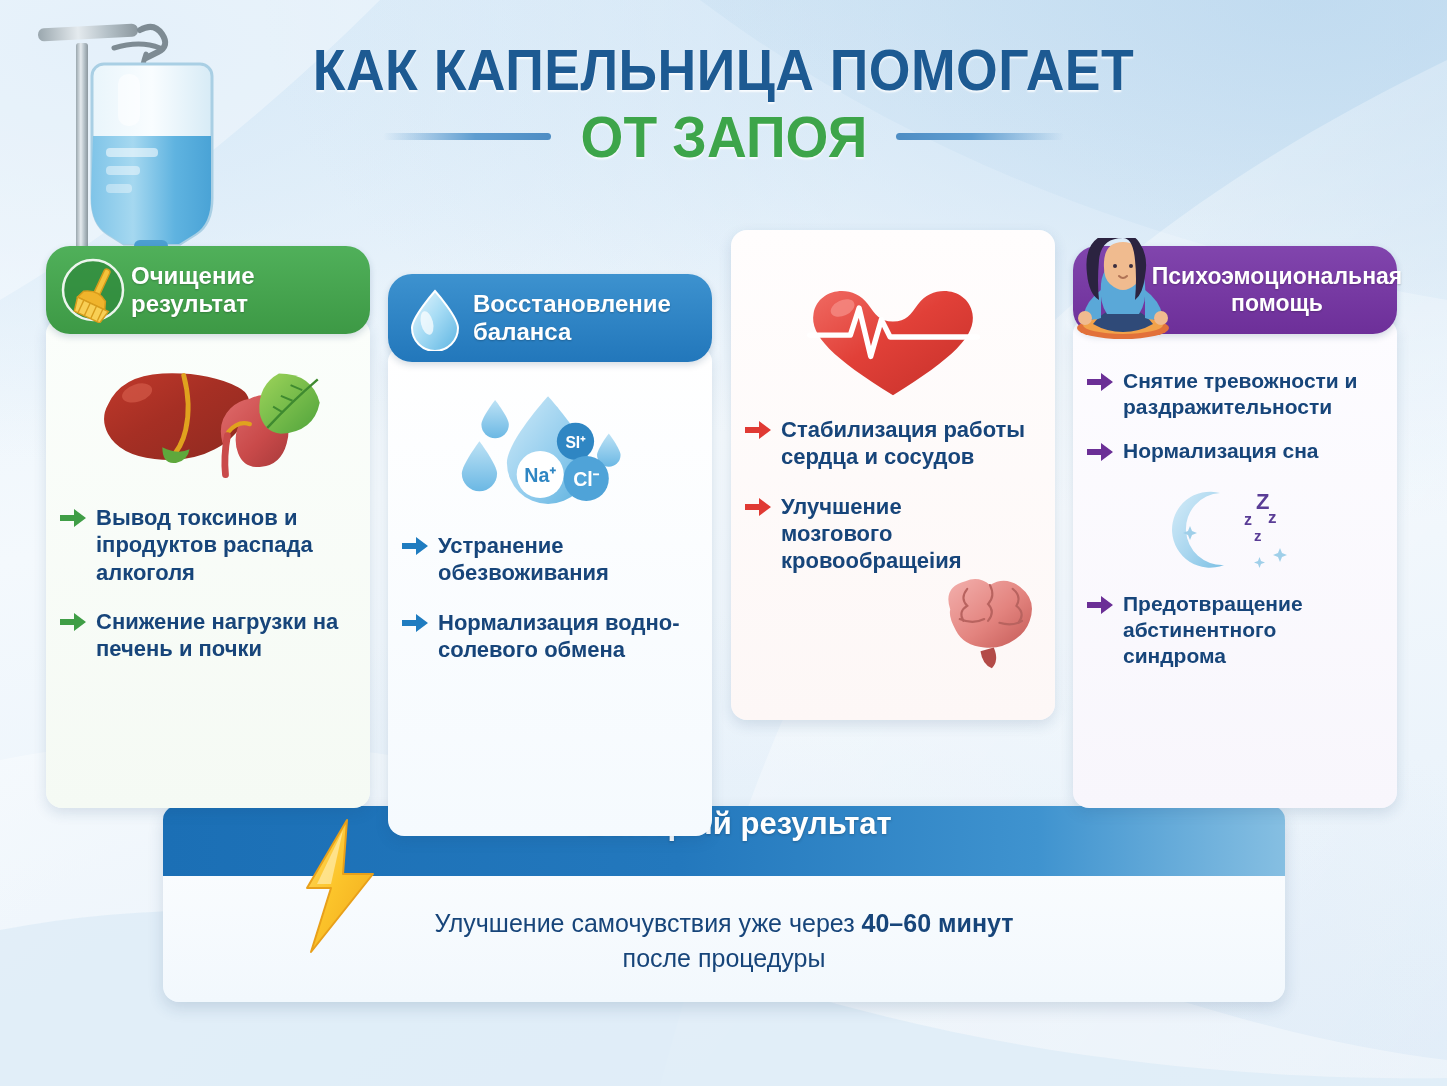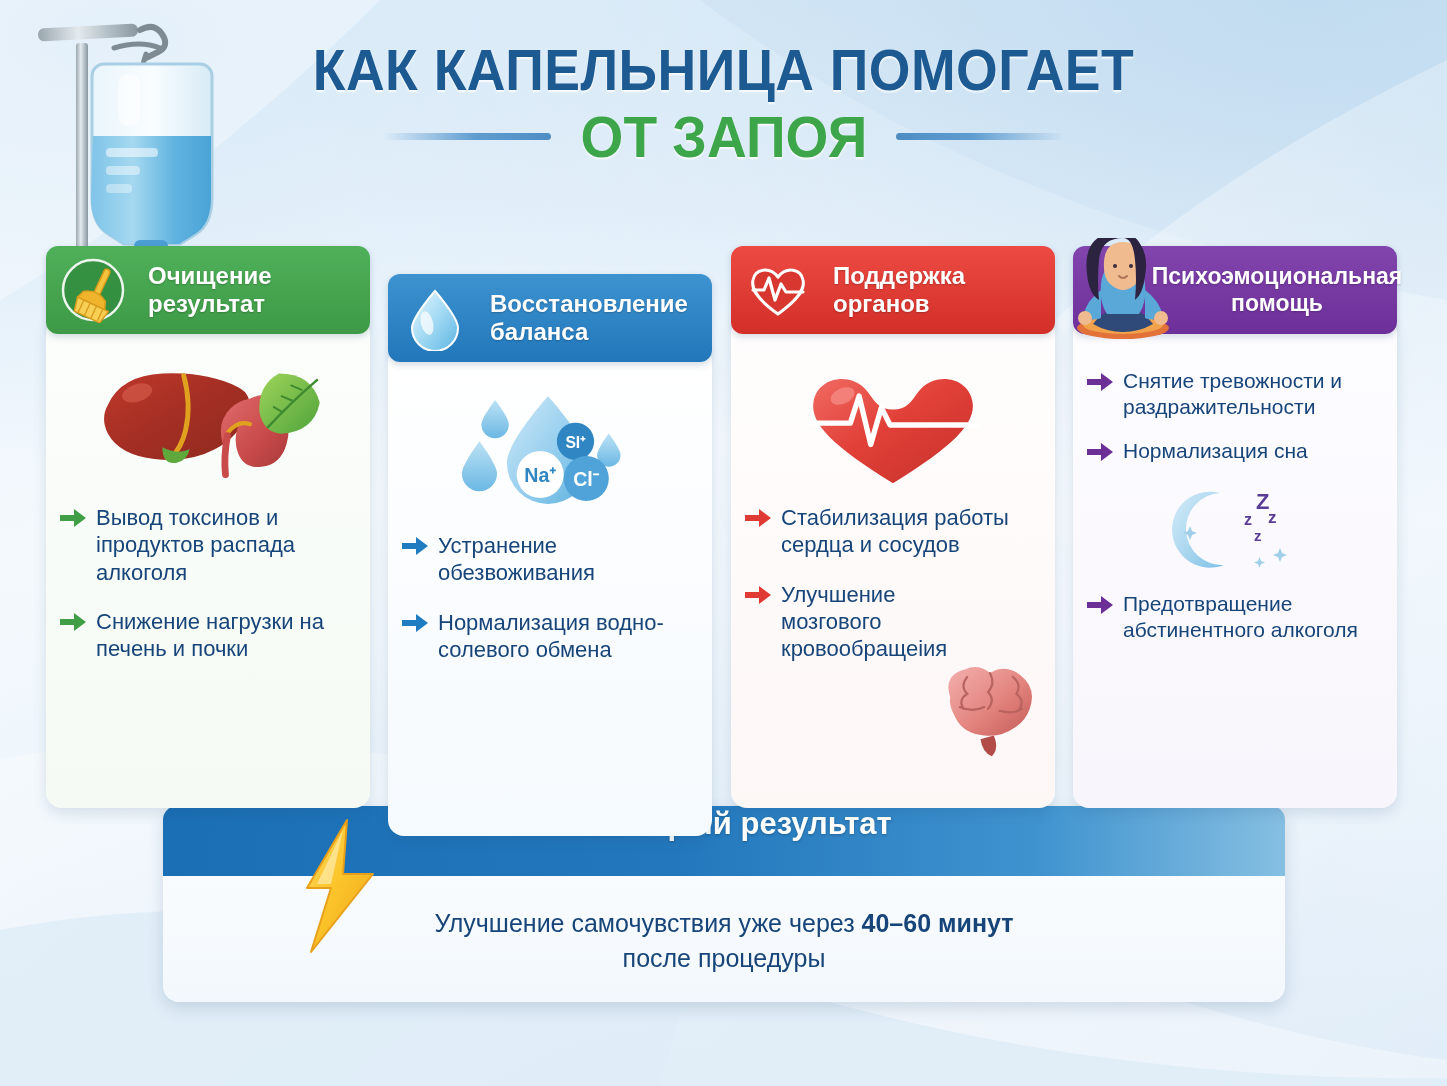--- a/index.html
+++ b/index.html
@@ -45,23 +45,23 @@
 
   
   .card{ position:absolute; top:246px; width:324px; }
   .card.c1{ left:46px; }
   .card.c2{ left:388px; }
   .card.c3{ left:731px; }
   .card.c4{ left:1073px; }
 
   .card-head{
     position:relative; z-index:3;
-    border-radius:12px;
+    border-radius:24px;
     min-height:88px;
-    display:flex; align-items:center; gap:22px;
+    display:flex; align-items:center; gap:5px;
     padding:8px 12px 8px 14px;
     box-shadow:0 3px 7px rgba(20,60,100,.18);
   }
   .card.c4 .card-head{ justify-content:center; padding-left:96px; }
   .card-head .hicon{ flex:0 0 auto; width:66px; height:66px; position:relative; }
   .card.c4 .card-head .hicon{ position:absolute; left:-4px; top:-8px; width:108px; height:104px; }
   .head-title{
     color:#ffffff; font-size:24px; font-weight:bold; line-height:1.17;
     text-shadow:0 1px 2px rgba(0,0,0,.22);
   }
@@ -81,21 +81,21 @@
   .card.c3 .card-body{ background:linear-gradient(180deg,#fffdfd 0%, #fdf7f6 100%); }
   .card.c4 .card-body{ background:linear-gradient(180deg,#fdfcff 0%, #f8f6fc 100%); }
 
   .illus{ display:flex; justify-content:center; align-items:center; height:140px; margin-bottom:8px; }
 
   .bullets{ display:flex; flex-direction:column; gap:22px; }
   .card.c4 .bullets{ gap:18px; padding-top:12px; }
   .bullet{ display:flex; gap:10px; align-items:flex-start; }
   .arrow{ flex:0 0 auto; margin-top:5px; }
   .btext{
-    color:#17457a; font-size:22px; line-height:1.24; font-weight:400;
+    color:#17457a; font-size:22px; line-height:1.24; font-weight:700;
   }
   .card.c4 .btext{ font-size:21px; }
 
   .moon-row{ display:flex; justify-content:center; margin:-4px 0 -6px 0; }
 
   .brain-inline{ position:absolute; right:4px; bottom:44px; }
 
   
   #banner{
     position:absolute; left:163px; top:806px; width:1122px; height:196px;
@@ -341,32 +341,20 @@
               <path d="M0,6 h14 v-6 l12,9 l-12,9 v-6 h-14 z" fill="#1f7cc0"></path>
             </svg>
         </span>
         <span class="btext">Нормализация водно-солевого обмена</span>
       </div>
     </div>
   </div>
 </div>
 
 <div class="card c3">
-  <div class="card-head" style="background:linear-gradient(180deg,#ec4a43 0%,#d32f28 100%);">
-    <div class="hicon">
-      <svg viewBox="0 0 66 66" width="66" height="66">
-        <path d="M33,57 C12,42 6,32 8,23 C10,12 24,9 33,20 C42,9 56,12 58,23 C60,32 54,42 33,57 z" fill="#d8372f" stroke="#ffffff" stroke-width="3"></path>
-        <path d="M8,33 h11 l5,-12 l6,22 l6,-16 l5,8 h17" stroke="#ffffff" stroke-width="3.2" fill="none" stroke-linejoin="round" stroke-linecap="round"></path>
-      </svg>
-    </div>
-    <div class="head-title">
-      <div>Поддержка</div>
-      <div>органов</div>
-    </div>
-  </div>
 
   <div class="card-body">
     <div class="illus">
       <svg viewBox="0 0 200 130" width="196" height="126">
         <defs>
             <linearGradient id="ht" x1="0" y1="0" x2="1" y2="1">
           <stop offset="0%" stop-color="#f06a62"></stop>
               <stop offset="45%" stop-color="#e14038"></stop>
           <stop offset="100%" stop-color="#c5302a"></stop>
             </linearGradient>
@@ -483,21 +471,21 @@
           <path d="M98,82 l1.5,-4 l1.5,4 l4,1.5 l-4,1.5 l-1.5,4 l-1.5,-4 l-4,-1.5 z" fill="#9fcfe9"></path>
         </svg>
       </div>
 
       <div class="bullet">
         <span class="arrow">
           <svg width="26" height="18" viewBox="0 0 26 18">
               <path d="M0,6 h14 v-6 l12,9 l-12,9 v-6 h-14 z" fill="#6b2f96"></path>
             </svg>
         </span>
-        <span class="btext">Предотвращение абстинентного алкоголя</span>
+        <span class="btext">Предотвращение абстинентного синдрома</span>
       </div>
     </div>
   </div>
 </div>
 
 <div id="banner">
   <div class="bar">
     <span class="btitle">Быстрый результат</span>
   </div>
   <div class="bolt">

